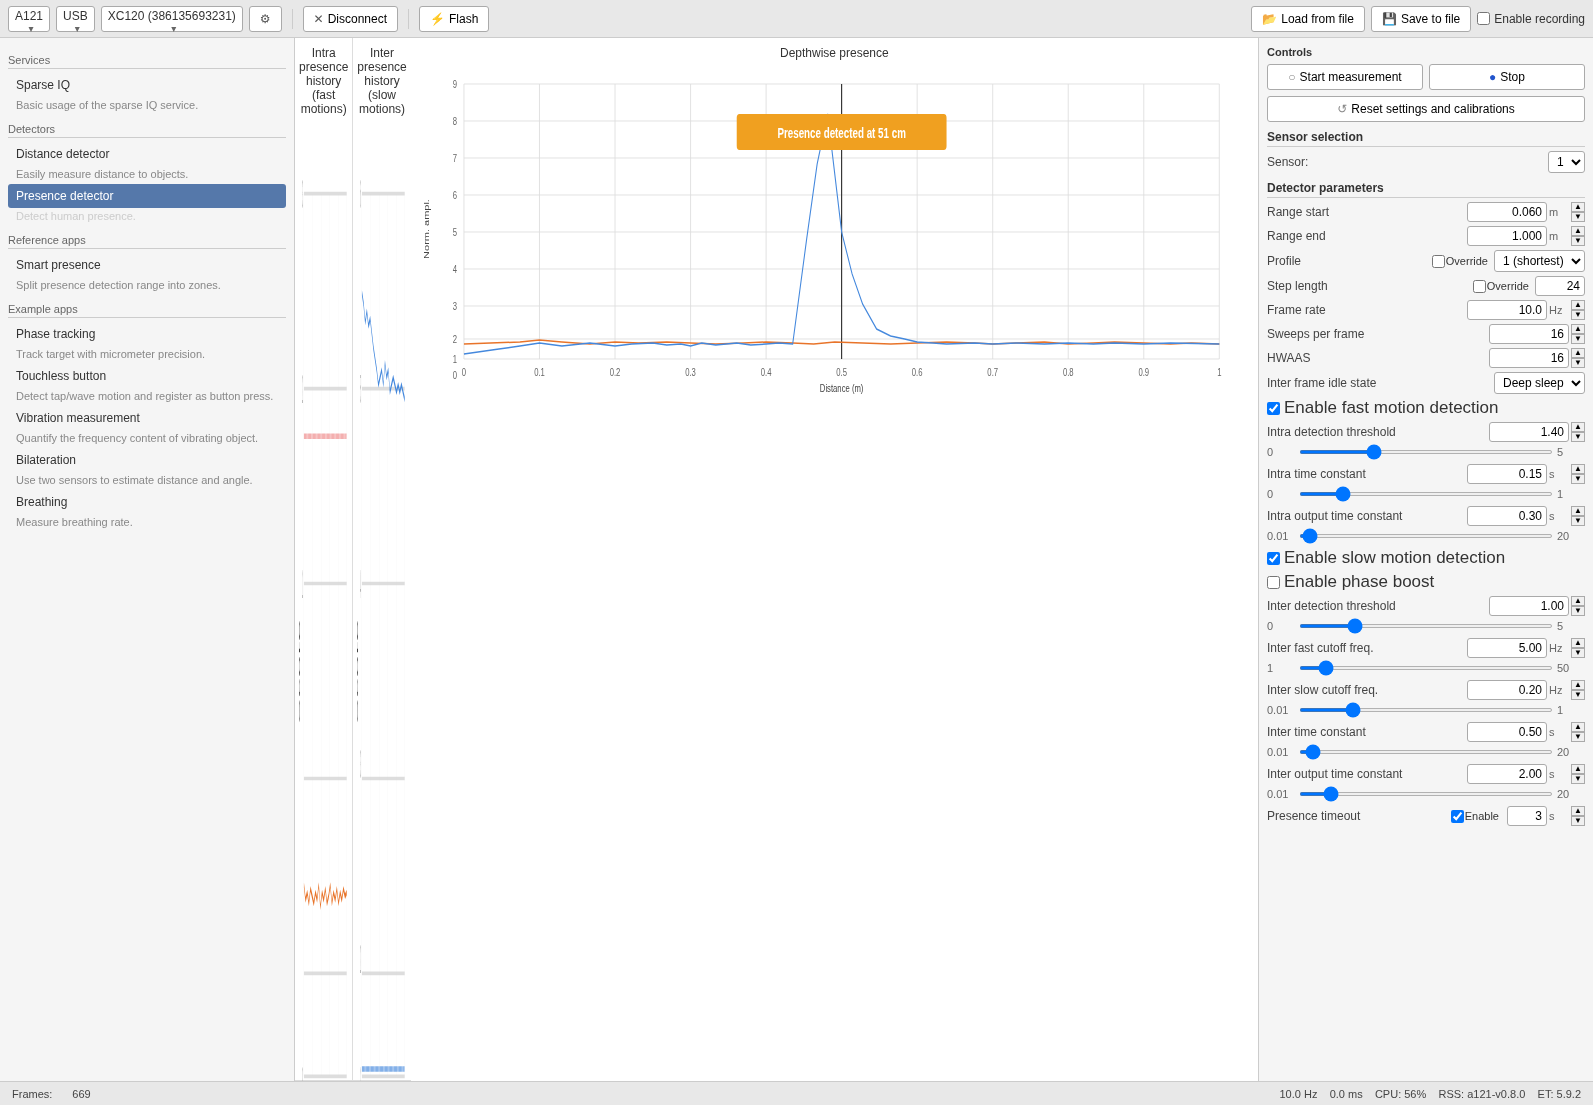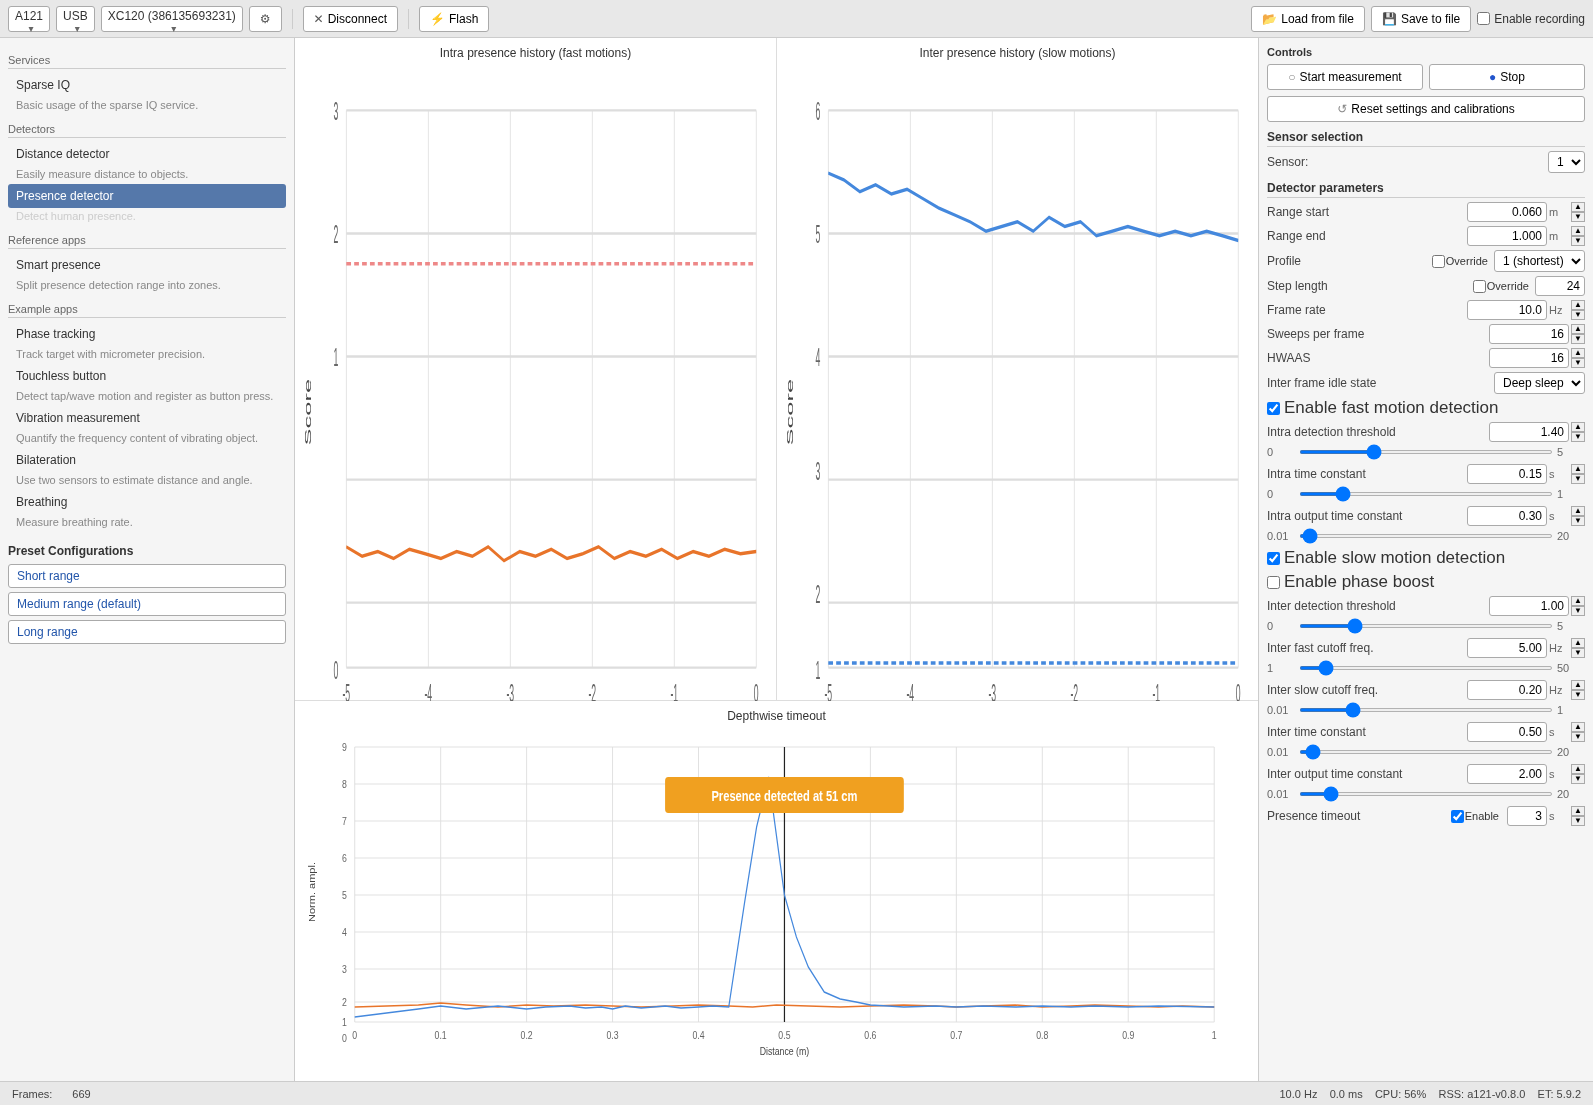--- a/index.html
+++ b/index.html
@@ -24,21 +24,21 @@
     .sidebar-item { padding: 5px 8px; cursor: pointer; border-radius: 3px; margin-bottom: 2px; }
     .sidebar-item.active { background: #5578aa; color: white; }
     .sidebar-item-desc { font-size: 11px; color: #888; padding: 0 8px 4px 8px; }
     .sidebar-item.active + .sidebar-item-desc { color: #ccc; }
 
     .preset-section { margin-top: 12px; }
     .preset-title { font-weight: bold; font-size: 12px; margin-bottom: 6px; }
     .preset-btn { display: block; width: 100%; text-align: left; padding: 4px 8px; background: white; border: 1px solid #aaa; border-radius: 3px; margin-bottom: 4px; cursor: pointer; color: #2255aa; font-size: 12px; }
 
     
-    #charts { flex: 1; display: flex; flex-direction: column; background: white; overflow: hidden; }
+    #charts { flex: 1; display: flex; flex-direction: row; background: white; overflow: hidden; }
     .charts-top { display: flex; flex: 1; border-bottom: 1px solid #ddd; }
     .chart-panel { flex: 1; position: relative; padding: 8px 4px 4px 4px; }
     .chart-title { text-align: center; font-size: 12px; margin-bottom: 4px; }
     svg.chart-svg { width: 100%; height: 100%; }
     .chart-bottom { height: 380px; position: relative; padding: 8px 4px 4px 4px; }
 
     
     #controls { width: 335px; min-width: 335px; background: #f5f5f5; border-left: 1px solid #ccc; overflow-y: auto; padding: 8px; }
     .controls-title { font-weight: bold; font-size: 11px; margin-bottom: 6px; }
     .ctrl-btn-row { display: flex; gap: 6px; margin-bottom: 6px; }
@@ -164,26 +164,20 @@
     <div class="sidebar-item-desc">Quantify the frequency content of vibrating object.</div>
     <div class="sidebar-item">
       <span>Bilateration</span>
     </div>
     <div class="sidebar-item-desc">Use two sensors to estimate distance and angle.</div>
     <div class="sidebar-item">
       <span>Breathing</span>
     </div>
     <div class="sidebar-item-desc">Measure breathing rate.</div>
 
-    <div class="preset-section">
-      <div class="preset-title">Preset Configurations</div>
-      <button class="preset-btn">Short range</button>
-      <button class="preset-btn">Medium range (default)</button>
-      <button class="preset-btn">Long range</button>
-    </div>
   </div>
 
   <div id="charts">
     <div class="charts-top">
 
       <div class="chart-panel" style="border-right:1px solid #ddd;">
         <div class="chart-title">Intra presence history (fast motions)</div>
         <svg class="chart-svg" viewBox="0 0 600 280" preserveAspectRatio="none">
 
           <line x1="60" y1="20" x2="580" y2="20" stroke="#ddd" stroke-width="1"></line>
@@ -255,21 +249,21 @@
           <text x="15" y="150" text-anchor="middle" font-size="11" fill="#444" transform="rotate(-90,15,150)">Score</text>
 
           <line x1="60" y1="258" x2="580" y2="258" stroke="#4488dd" stroke-width="1.5" stroke-dasharray="6,4"></line>
 
           <polyline points="60,47 80,50 100,55 120,52 140,56 160,54 180,58 200,62 220,65 240,68 260,72 280,70 300,68 320,72 340,66 360,70 380,68 400,74 420,72 440,70 460,72 480,74 500,72 520,74 540,72 560,74 580,76" fill="none" stroke="#4488dd" stroke-width="1.5"></polyline>
         </svg>
       </div>
     </div>
 
     <div class="chart-bottom" style="position:relative; background:white;">
-      <div class="chart-title">Depthwise timeout</div>
+      <div class="chart-title">Depthwise presence</div>
       <svg style="width:100%;height:330px;" viewBox="0 0 1200 330" preserveAspectRatio="none">
 
         <line x1="70" y1="20" x2="1150" y2="20" stroke="#ddd" stroke-width="1"></line>
         <line x1="70" y1="57" x2="1150" y2="57" stroke="#ddd" stroke-width="1"></line>
         <line x1="70" y1="94" x2="1150" y2="94" stroke="#ddd" stroke-width="1"></line>
         <line x1="70" y1="131" x2="1150" y2="131" stroke="#ddd" stroke-width="1"></line>
         <line x1="70" y1="168" x2="1150" y2="168" stroke="#ddd" stroke-width="1"></line>
         <line x1="70" y1="205" x2="1150" y2="205" stroke="#ddd" stroke-width="1"></line>
         <line x1="70" y1="242" x2="1150" y2="242" stroke="#ddd" stroke-width="1"></line>
         <line x1="70" y1="275" x2="1150" y2="275" stroke="#ddd" stroke-width="1"></line>

